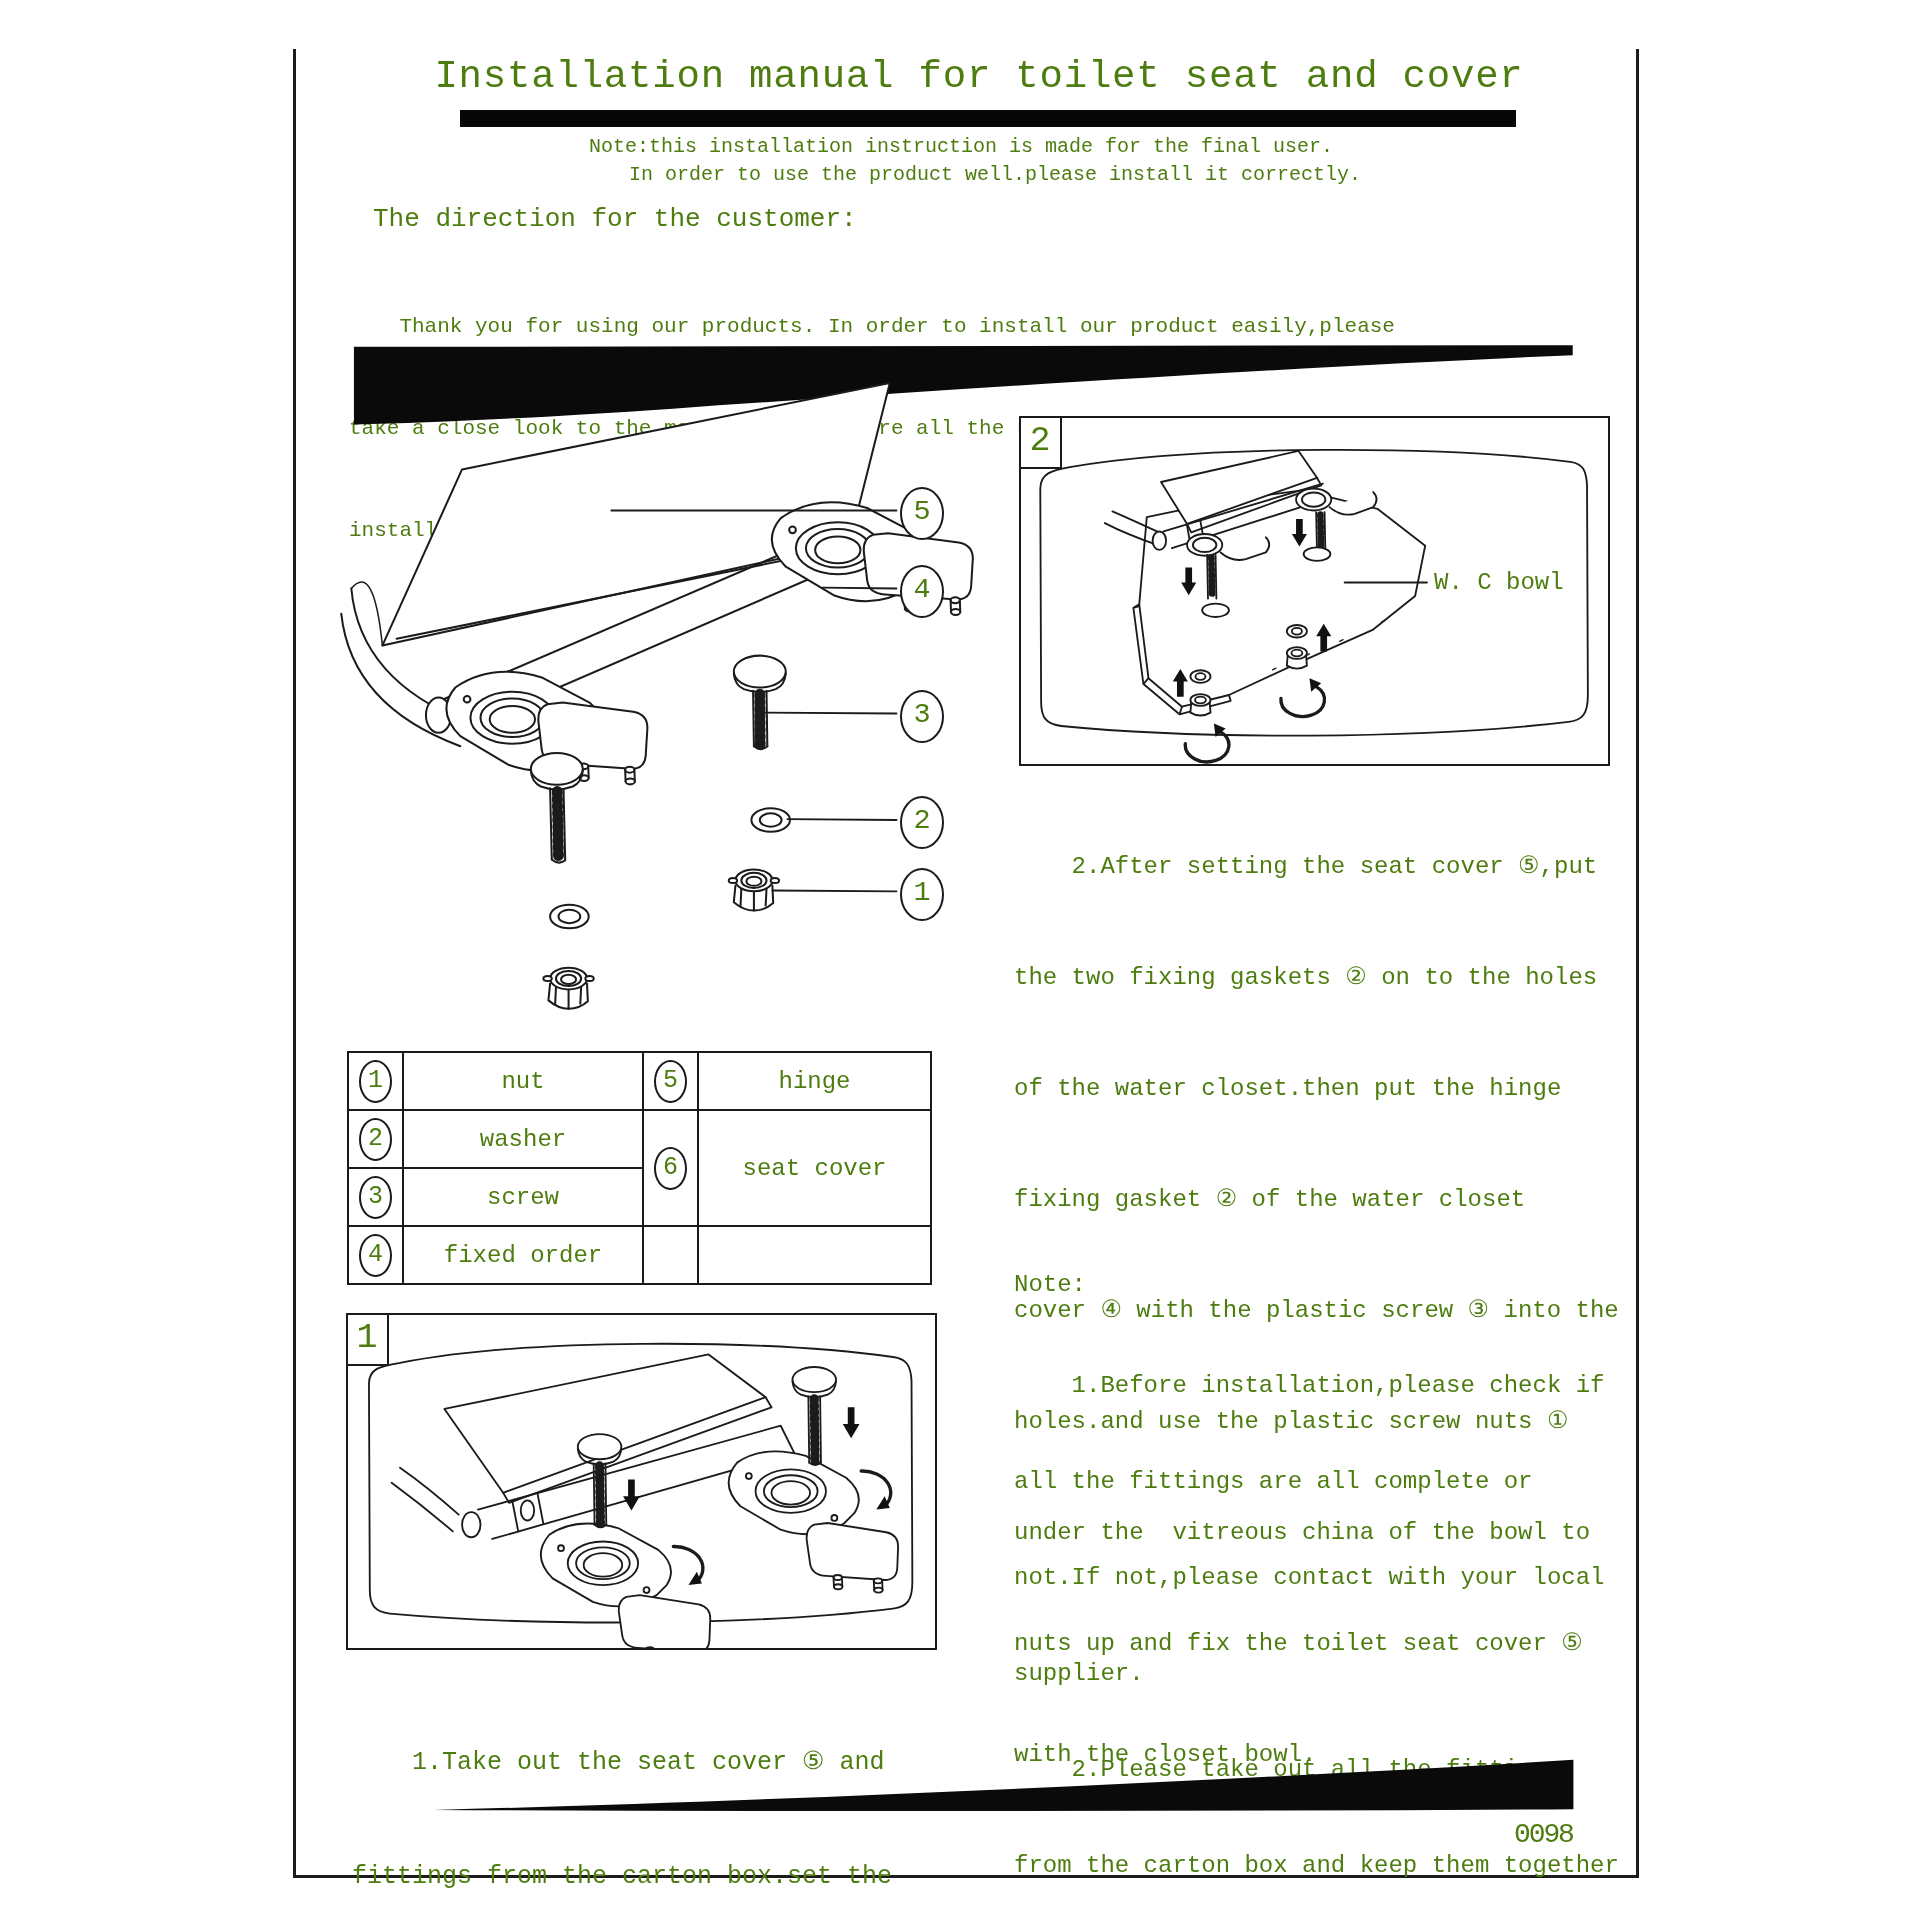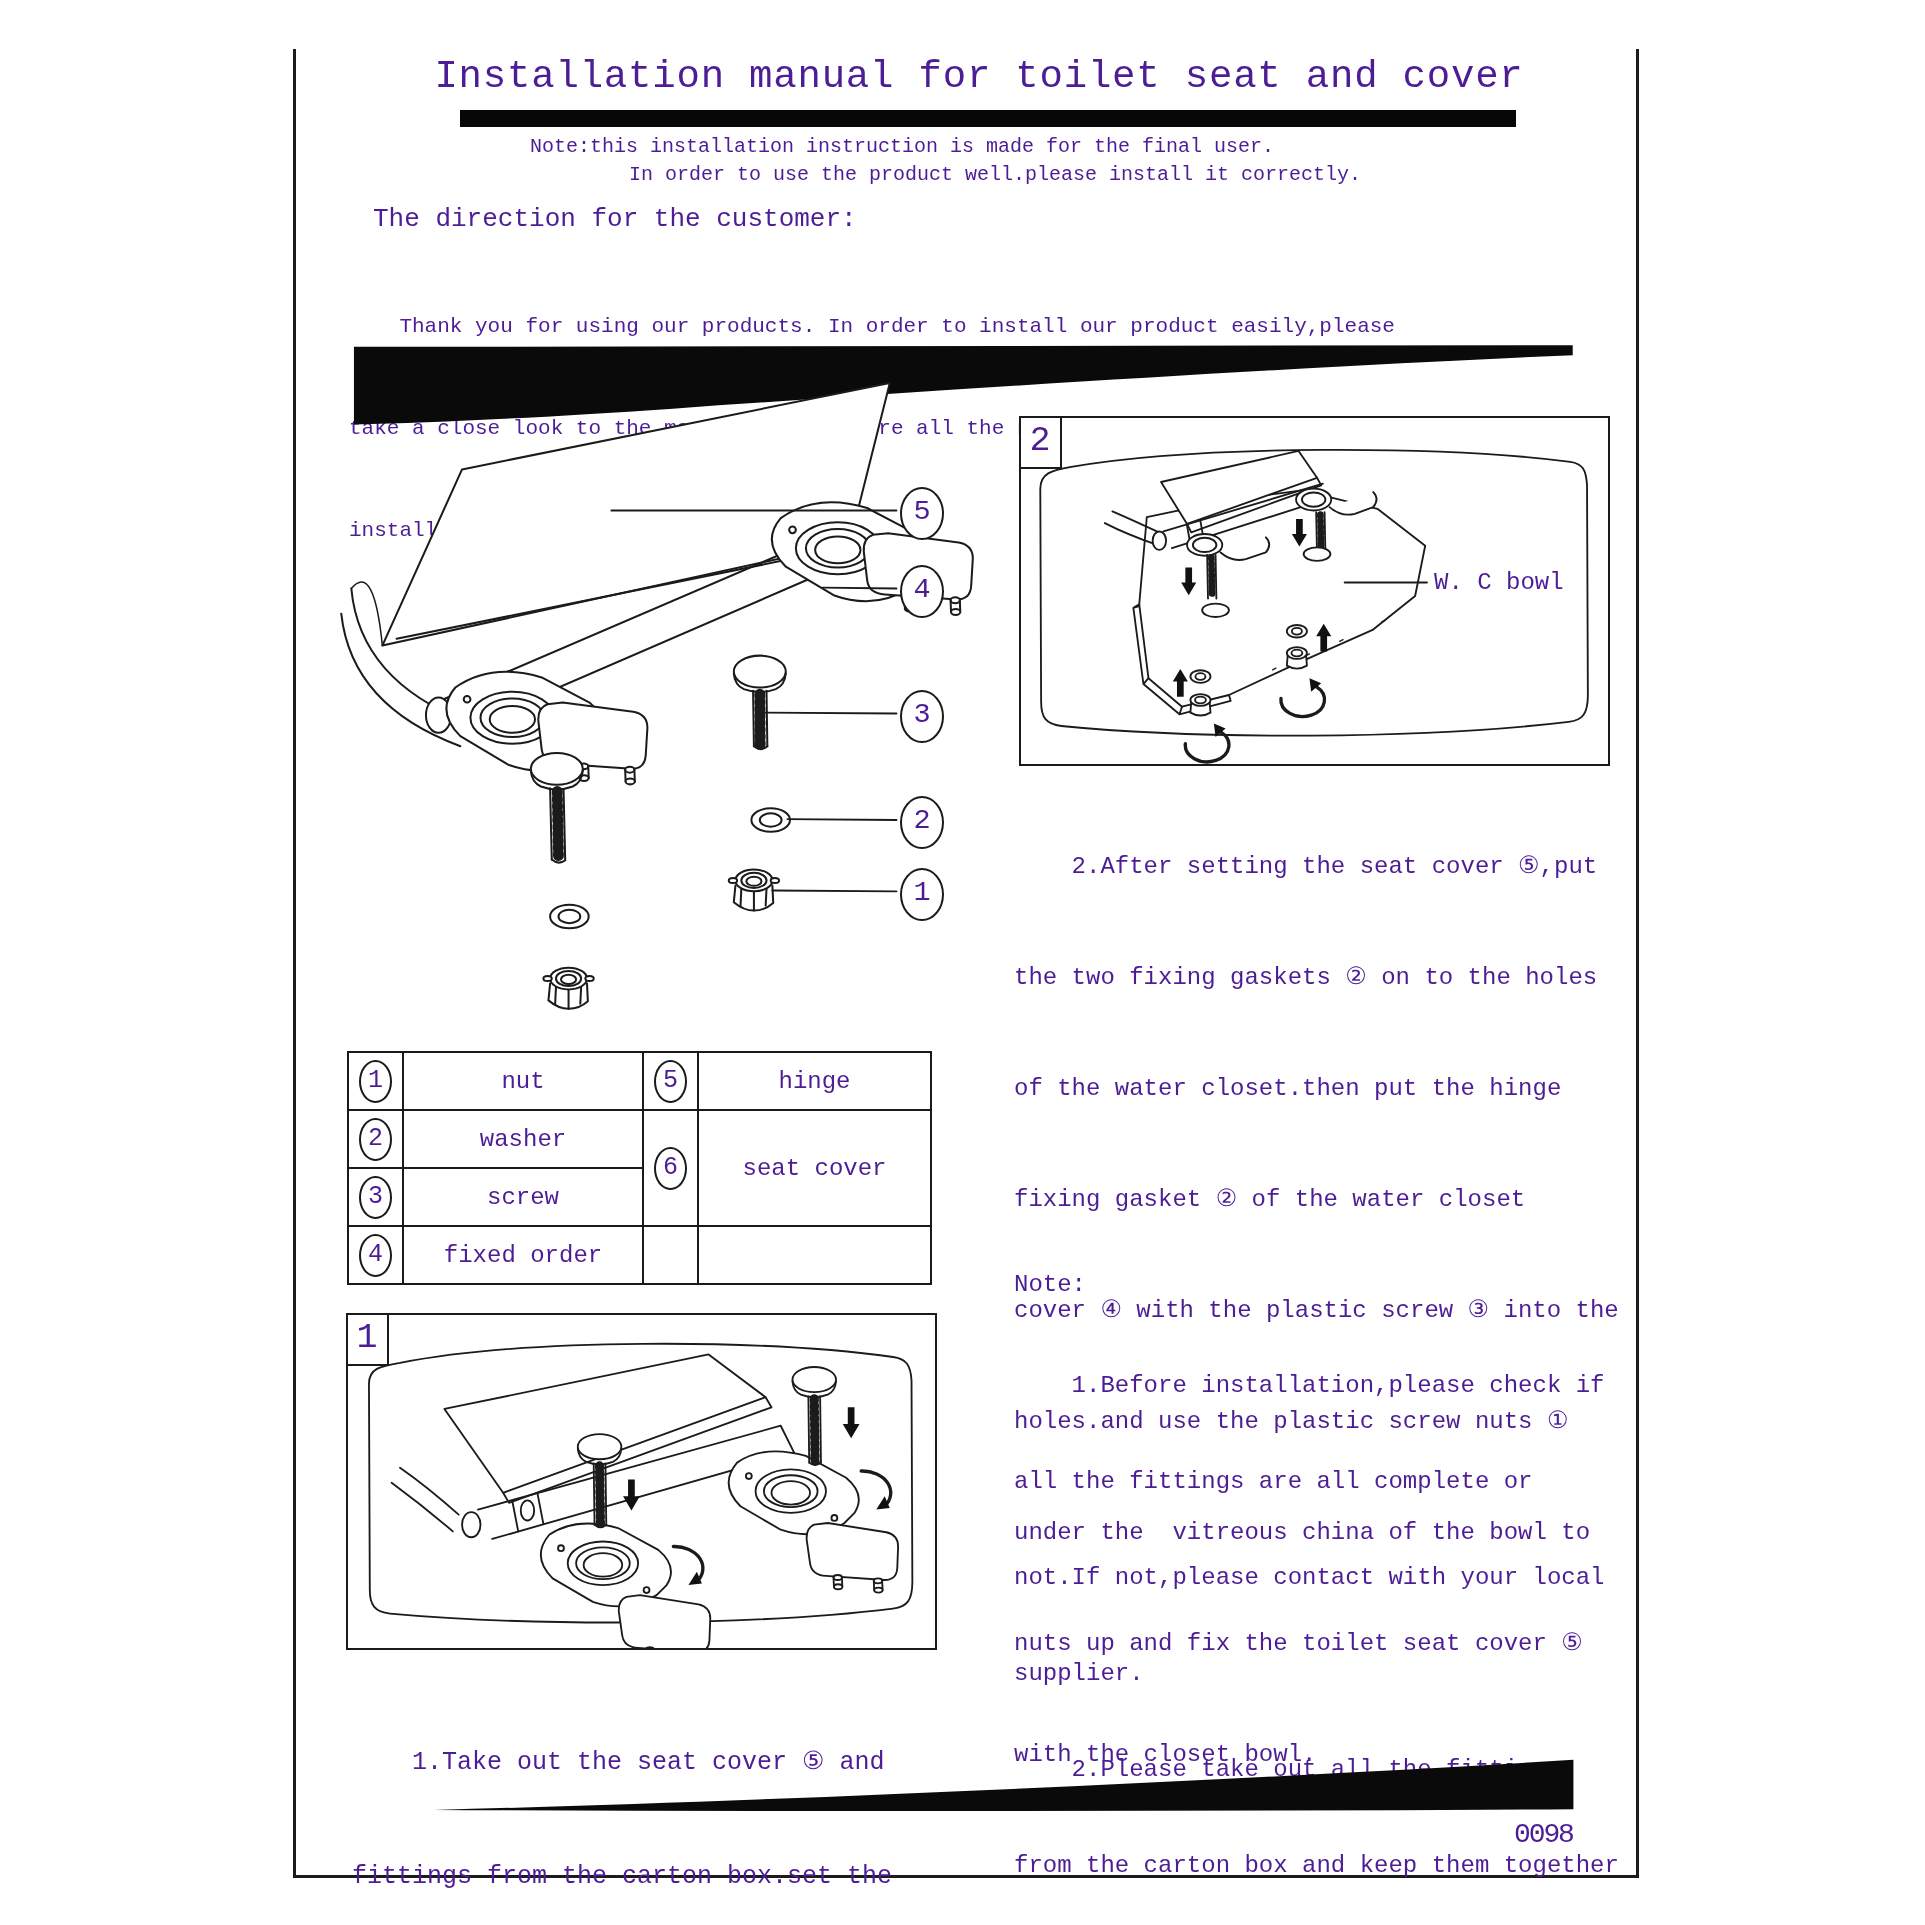--- a/index.html
+++ b/index.html
@@ -1,17 +1,17 @@
 <!DOCTYPE html>
 <html style="font-size:13.4px"><head>
 <meta charset="utf-8">
 <style>
   html,body{margin:0;padding:0;background:#ffffff;}
   #page{position:relative;width:1926px;height:1926px;background:#ffffff;overflow:hidden;
-        font-family:"Liberation Mono","DejaVu Sans Mono",monospace;color:#4c1d95;}
+        font-family:"Liberation Mono","DejaVu Sans Mono",monospace;color:#4d7c0f;}
   .abs{position:absolute;}
   .pre{white-space:pre;}
   
   .frame{position:absolute;background:#1c1c1c;}
   
   #title{left:378px;top:55px;width:1202px;text-align:center;font-size:39px;letter-spacing:0.8px;}
   #title-bar{left:460px;top:110px;width:1056px;height:17px;background:#070707;}
   .headnote{font-size:20px;letter-spacing:0;}
   
   .h31{font-size:26px;}
@@ -41,21 +41,21 @@
 <body>
 
 <div id="page">
 
   <div class="frame" style="left:293px;top:49px;width:2.5px;height:1828px;"></div>
   <div class="frame" style="left:1636px;top:49px;width:2.5px;height:1828px;"></div>
   <div class="frame" style="left:293px;top:1875px;width:1346px;height:2.5px;"></div>
 
   <div class="abs" id="title">Installation manual for toilet seat and cover</div>
   <div class="abs" id="title-bar"></div>
-  <div class="abs pre headnote" style="left:530px;top:135px;">Note:this installation instruction is made for the final user.</div>
+  <div class="abs pre headnote" style="left:589px;top:135px;">Note:this installation instruction is made for the final user.</div>
   <div class="abs pre headnote" style="left:629px;top:163px;">In order to use the product well.please install it correctly.</div>
 
   <div class="abs pre h31" style="left:349px;top:204px;margin-left:24px;">The direction for the customer:</div>
   <div class="abs pre t25" style="left:349px;top:242px;">
     <div>    Thank you for using our products. In order to install our product easily,please</div>
     <div>take a close look to the manual book.prepare all the needed tools and materials for</div>
     <div>installation.</div>
   </div>
 
   <svg class="abs" style="left:344px;top:336px;" width="1242" height="96" viewBox="0 0 1480 115">

